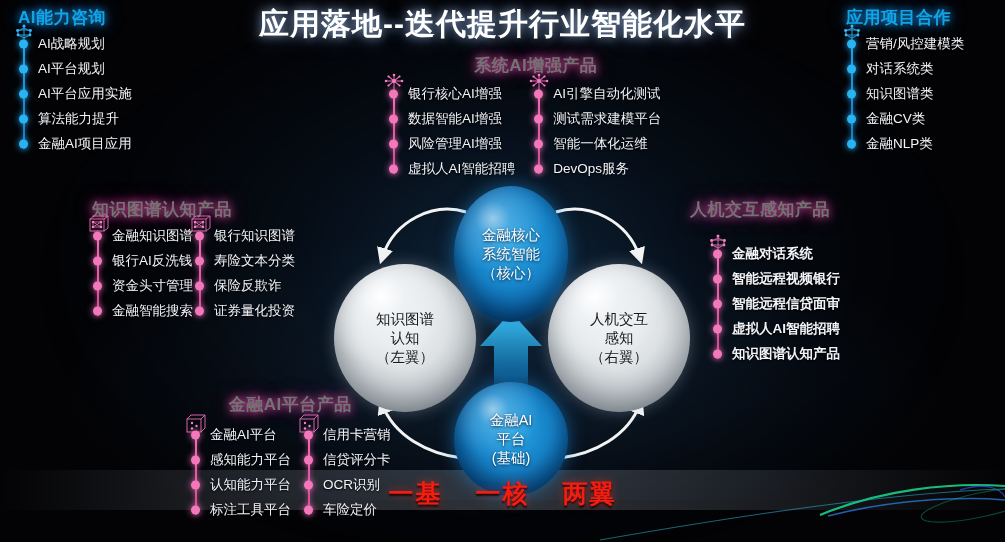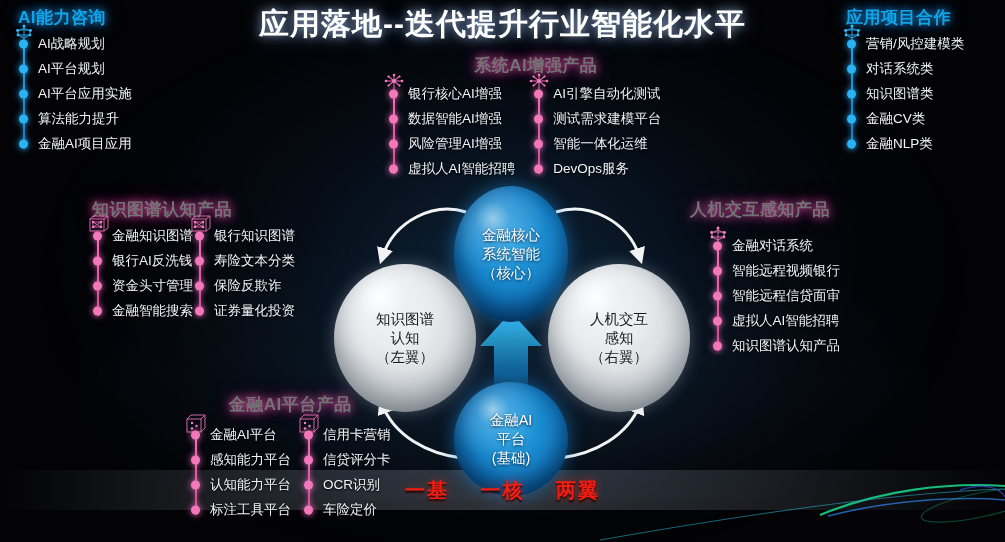--- a/index.html
+++ b/index.html
@@ -97,21 +97,21 @@
   #sphere-left{left:18px;top:78px;width:142px;height:148px;}
   #sphere-right{left:232px;top:78px;width:142px;height:148px;}
   #sphere-base{left:138px;top:196px;width:114px;height:114px;}
 
   .arrow-up{position:absolute;left:160px;top:124px;width:70px;height:92px;}
   .loop-svg{position:absolute;left:0;top:0;width:390px;height:310px;}
 
   
   .slogan{
     position:absolute;left:0;right:0;top:477px;text-align:center;
-    font-size:20px;font-weight:bold;color:#f51d12;letter-spacing:2px;
+    font-size:25px;font-weight:bold;color:#f51d12;letter-spacing:2px;
     text-shadow:0 0 8px rgba(255,40,20,.55),0 2px 2px #000;
   }
   .slogan span{display:inline-block;margin:0 12px;}
 </style>
 </head>
 <body>
 
 <div id="stage">
 
   <div class="bg-radial"></div>
@@ -285,21 +285,21 @@
         <div class="list-item"><i class="dot dot-pink"></i><span>银行知识图谱</span></div>
         <div class="list-item"><i class="dot dot-pink"></i><span>寿险文本分类</span></div>
         <div class="list-item"><i class="dot dot-pink"></i><span>保险反欺诈</span></div>
         <div class="list-item"><i class="dot dot-pink"></i><span>证券量化投资</span></div>
       </div>
     </div>
   </div>
 
   <div class="block" style="left:690px;top:198px;">
     <div class="block-title t-pink">人机交互感知产品</div>
-    <div class="lists" style="margin-top:12px;margin-left:22px;">
+    <div class="lists" style="margin-top:20px;margin-left:22px;font-weight:bold;">
       <div class="list-col">
         <div class="spine spine-pink"></div>
         <svg class="col-icon" viewBox="0 0 24 24">
           <g stroke="#d96bae" stroke-width="1.1" fill="none" opacity=".95">
             <path d="M12 3 L12 20"></path>
               <path d="M5 8 L19 8"></path>
               <path d="M6 13 L18 13"></path>
             <path d="M12 6 L6 9 L6 13 L12 16 L18 13 L18 9 Z"></path>
           </g>
           <g fill="#ff8ac8">

